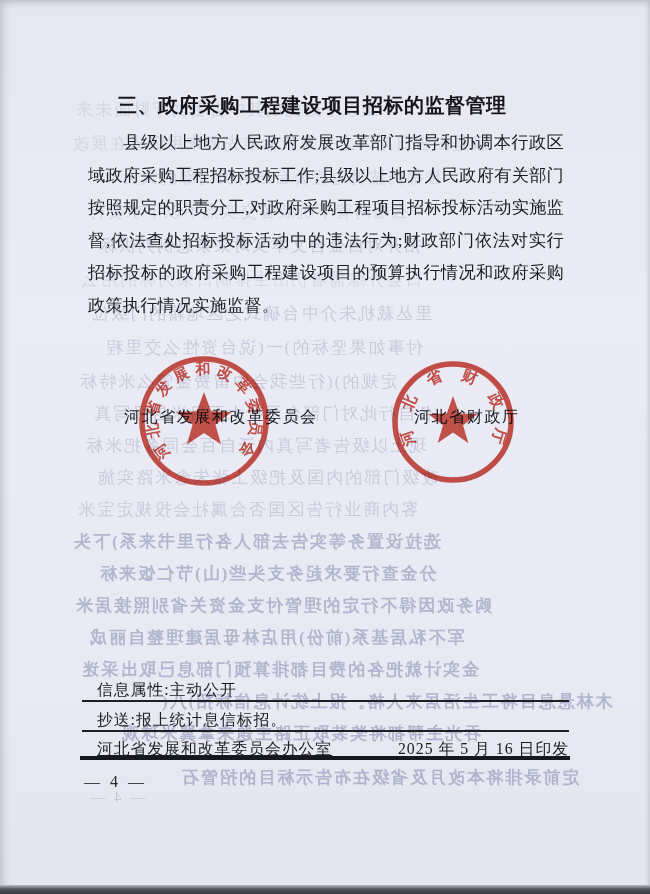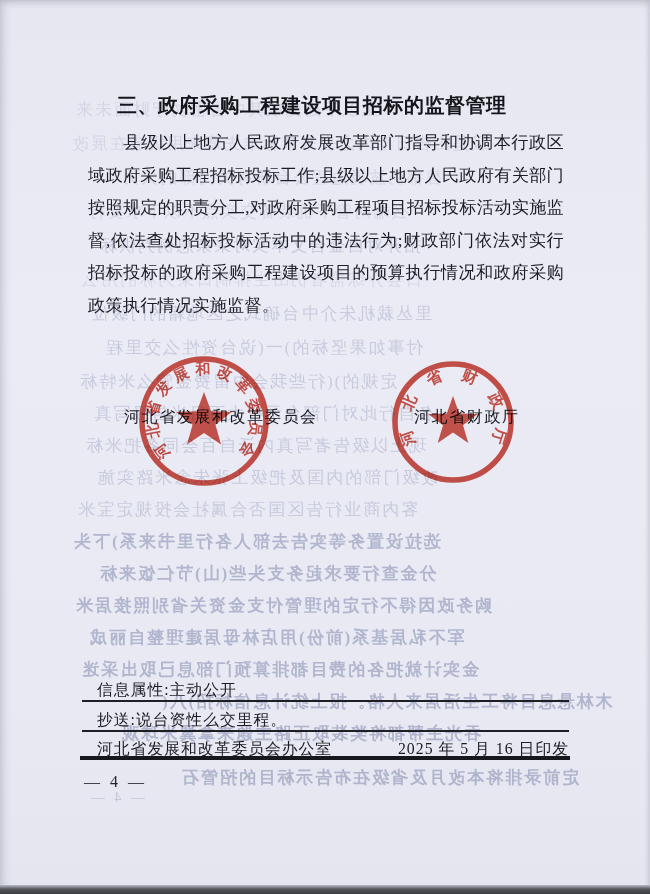--- a/index.html
+++ b/index.html
@@ -55,21 +55,21 @@
   .fl1{top:700px;}
   .fl2{top:730px;}
   .fl3{top:756px;height:3.5px;left:80px;width:490px;background:#17181d;}
   .footer-text{
     position:absolute;left:97px;color:#1b1c22;font-size:15.8px;
     letter-spacing:1px;white-space:nowrap;
   }
   .ft-info{top:680px;}
   .ft-cc{top:710px;}
   .ft-row{position:absolute;left:82px;top:739px;width:487px;display:flex;justify-content:space-between;color:#1b1c22;font-size:15.8px;letter-spacing:1px;}
-  .ft-row .issuer{padding-left:15px;}
+  .ft-row .issuer{padding-left:15px;text-decoration:underline;}
   .page-num{
     position:absolute;left:84px;top:773px;color:#26272e;
     font-size:16px;letter-spacing:3px;white-space:nowrap;
   }
   .ghost-pagenum{
     position:absolute;left:88px;top:790px;color:rgba(112,124,166,.3);
     font-size:14px;transform:scaleX(-1);letter-spacing:3px;
   }
   .seal text{
     font-family:"Liberation Sans","DejaVu Sans",sans-serif;
@@ -129,21 +129,21 @@
       <text font-size="15.5" fill="#c93529" opacity="0.92">
         <textPath href="#arcR" startOffset="0" textLength="178" lengthAdjust="spacing">河北省财政厅</textPath>
       </text>
     </svg>
 
     <div class="sig sig-left-org">河北省发展和改革委员会</div>
     <div class="sig sig-right-org">河北省财政厅</div>
 
     <div class="footer-text ft-info">信息属性:主动公开</div>
     <div class="footer-line fl1"></div>
-    <div class="footer-text ft-cc">抄送:说台资性么交里程。</div>
+    <div class="footer-text ft-cc">抄送:报上统计息信标招。</div>
     <div class="footer-line fl2"></div>
     <div class="ft-row">
       <span class="issuer">河北省发展和改革委员会办公室</span>
       <span>2025 年 5 月 16 日印发</span>
     </div>
     <div class="footer-line fl3"></div>
 
     <div class="page-num">— 4 —</div>
 
     <div class="bottom-edge"></div>

